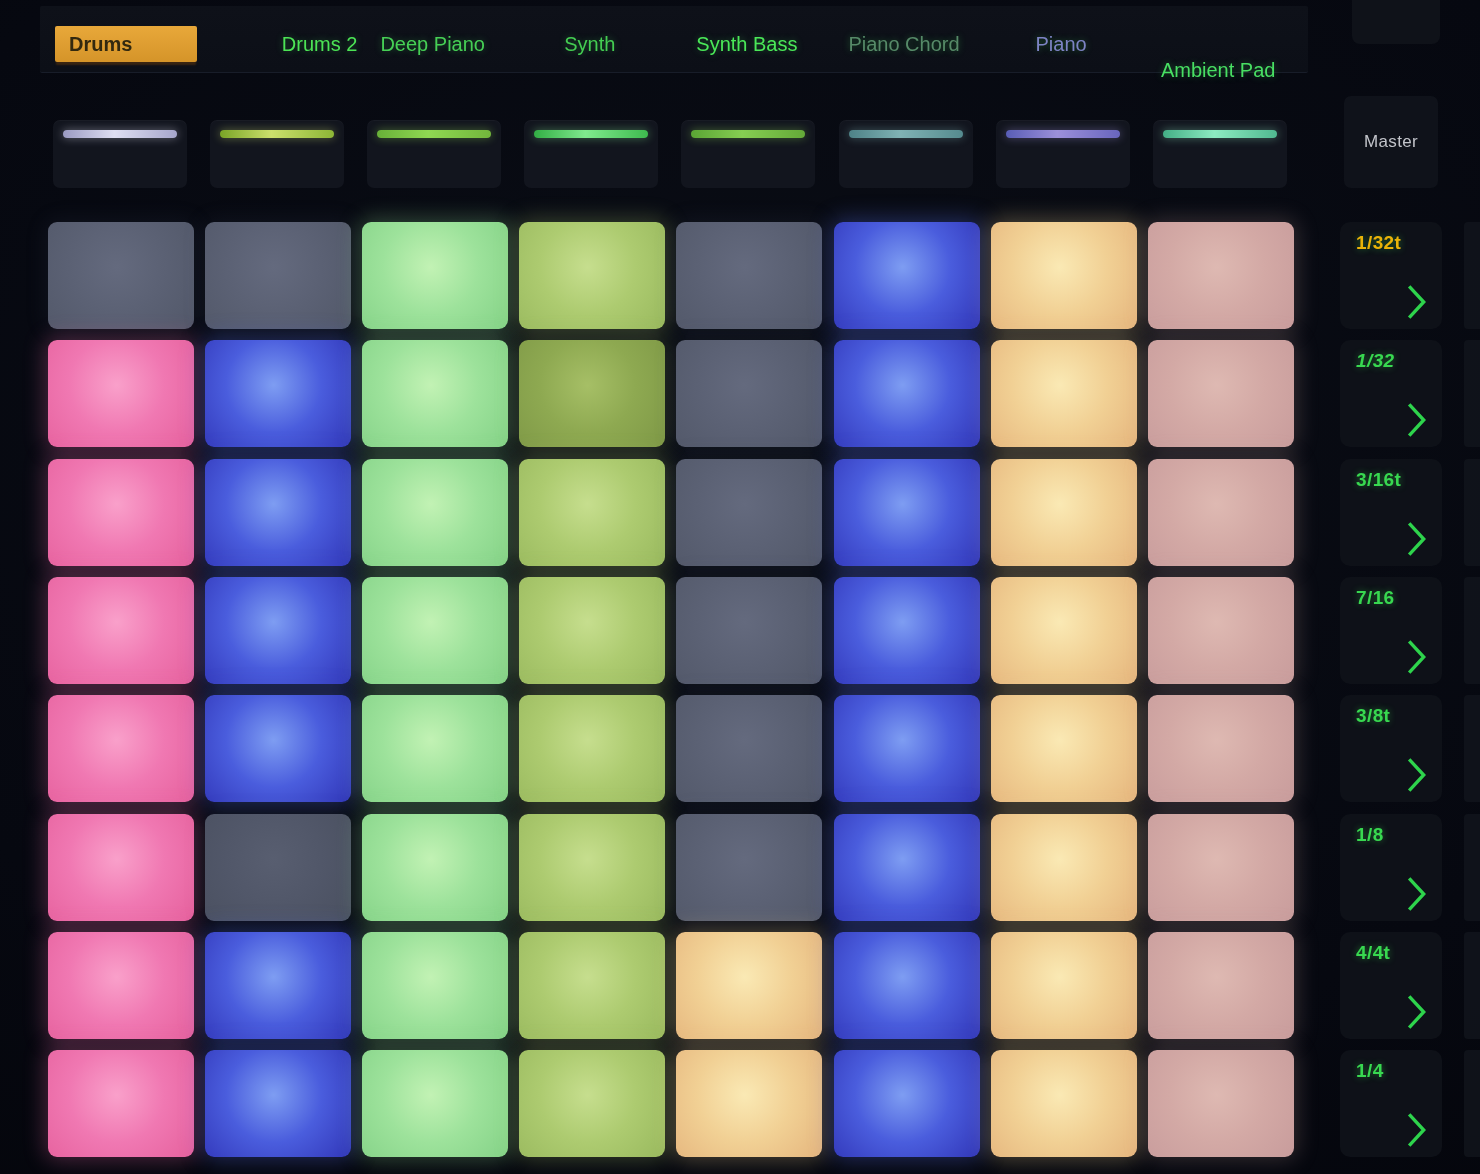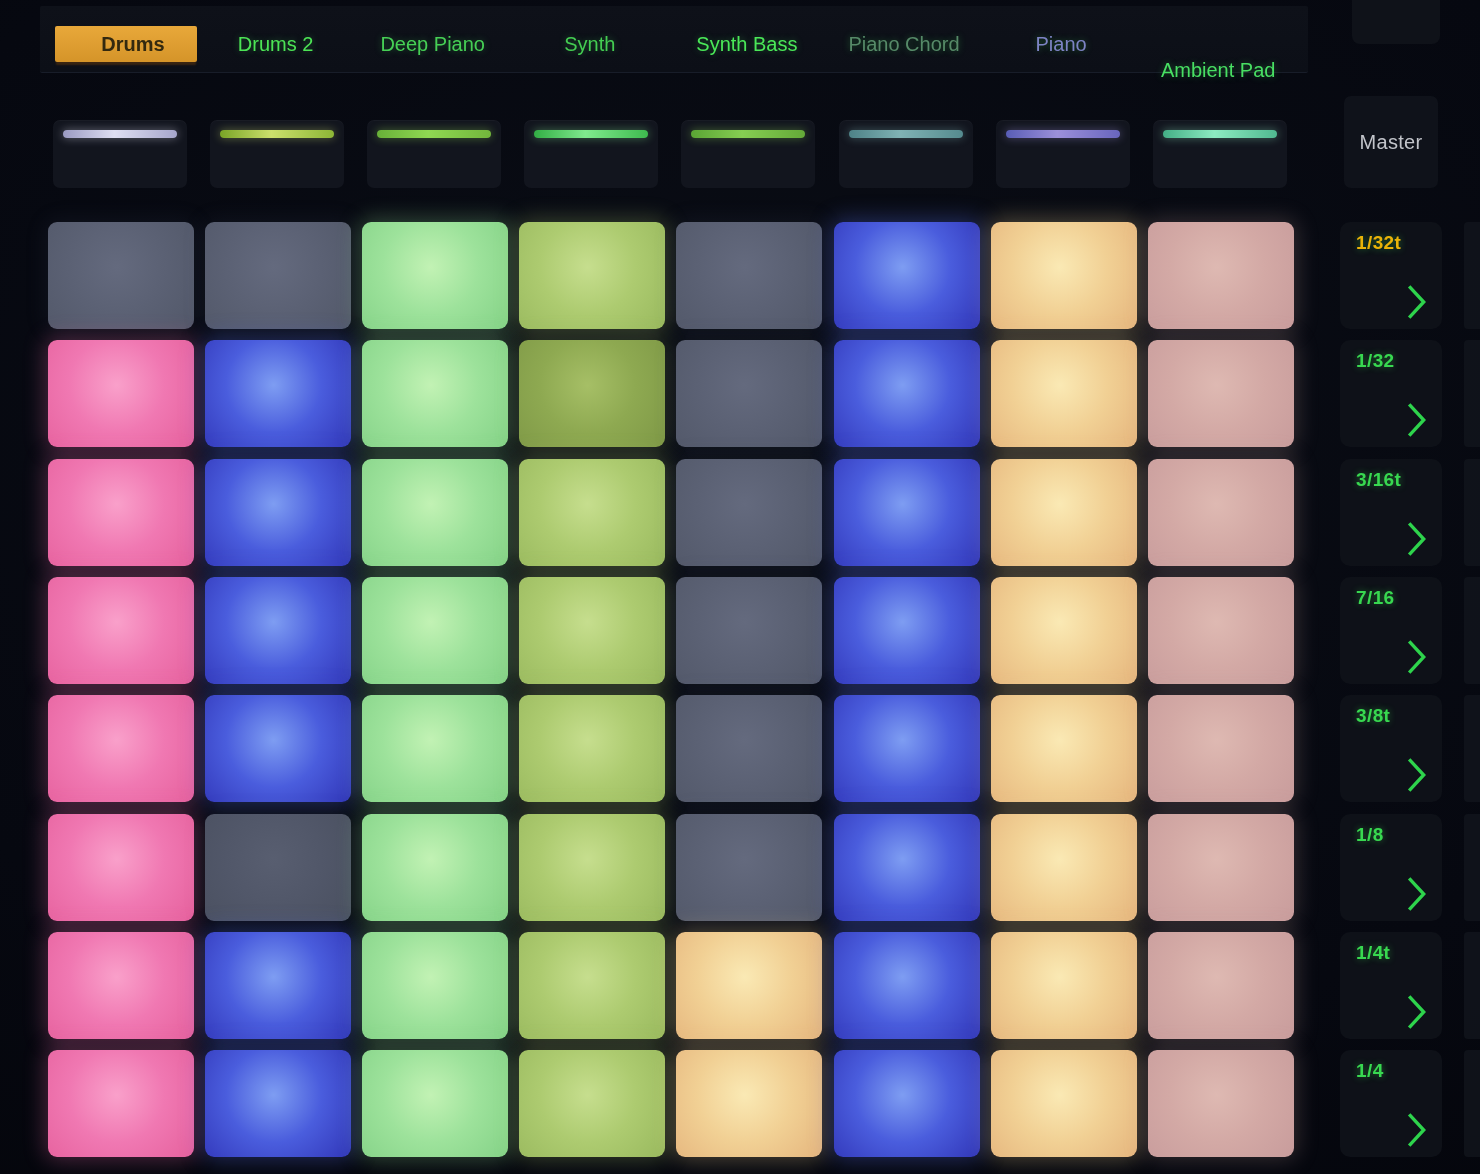--- a/index.html
+++ b/index.html
@@ -32,21 +32,21 @@
     background:#12151e;border-radius:7px;
     box-shadow:inset 0 1px 0 rgba(255,255,255,.03);
   }
   .meter-line{
     position:absolute;left:10px;right:10px;top:10px;height:8px;border-radius:4px;
   }
   
   .master-btn{
     position:absolute;left:1344px;top:96px;width:94px;height:92px;
     background:#0f121a;border-radius:7px;display:flex;align-items:center;justify-content:center;
-    font-size:20px;letter-spacing:.3px;
+    font-size:17px;letter-spacing:.3px;
   }
   .partial-btn{
     position:absolute;left:1352px;top:-28px;width:88px;height:72px;
     background:#0f1219;border-radius:8px;
   }
   
   .pad{position:absolute;width:146px;height:107px;border-radius:9px;}
   
   .step-btn{
     position:absolute;left:1340px;width:102px;height:107px;
@@ -61,22 +61,22 @@
     position:absolute;left:1464px;width:16px;height:107px;
     background:#11151d;border-radius:4px 0 0 4px;opacity:.8;
   }
 </style>
 </head>
 <body>
 
 <div class="stage">
   <div class="display-panel"></div>
   <div id="tab-row">
-      <div class="tab selected" style="color: rgb(51, 41, 15); left: 55px; width: 128px; background: linear-gradient(rgb(232, 168, 58) 0%, rgb(213, 148, 41) 100%); text-align: center;">Drums</div>
-      <div class="tab" style="color: rgb(76, 228, 85); left: 197.1px; width: 157px;">Drums 2</div>
+      <div class="tab selected" style="color: rgb(51, 41, 15); left: 55px; width: 128px; background: linear-gradient(rgb(232, 168, 58) 0%, rgb(213, 148, 41) 100%);">Drums</div>
+      <div class="tab" style="color: rgb(76, 228, 85); left: 197.1px; width: 157px; padding-left: 44px;">Drums 2</div>
       <div class="tab" style="color: rgb(70, 207, 85); left: 354.2px; width: 157px;">Deep Piano</div>
       <div class="tab" style="color: rgb(68, 205, 82); left: 511.3px; width: 157px;">Synth</div>
       <div class="tab" style="color: rgb(74, 232, 88); left: 668.4px; width: 157px;">Synth Bass</div>
       <div class="tab" style="color: rgb(86, 138, 104); left: 825.5px; width: 157px;">Piano Chord</div>
       <div class="tab" style="color: rgb(125, 131, 196); left: 982.6px; width: 157px;">Piano</div>
       <div class="tab" style="color: rgb(72, 223, 99); left: 1139.7px; width: 157px; margin-top: 26px;">Ambient Pad</div>
     </div>
   <div id="meter-row">
       <div class="meter-btn" style="left: 53px;">
         <div class="meter-line" style="background: linear-gradient(90deg, rgb(154, 154, 194) 0%, rgb(222, 222, 242) 45%, rgb(166, 166, 204) 100%); box-shadow: rgba(222, 222, 242, 0.333) 0px 0px 9px 1px;"></div>
@@ -174,21 +174,21 @@
       <div class="pad" style="left: 1147.7px; top: 1050.1px; background: radial-gradient(circle at 47% 42%, rgb(222, 185, 178) 0%, rgb(211, 169, 165) 48%, rgb(200, 156, 156) 100%); box-shadow: rgba(215, 175, 168, 0.22) 0px 0px 22px 3px;"></div>
     </div>
   <div id="step-col">
       <div class="step-btn" style="top: 222px;">
         <span class="step-label" style="color: #eab308;">1/32t</span>
         <svg class="chev" viewBox="0 0 20 34">
           <path d="M3 3 L16 17 L3 31" fill="none" stroke="#2ed44c" stroke-width="3"></path>
         </svg>
       </div>
       <div class="step-btn" style="top: 340.3px;">
-        <span class="step-label" style="color: rgb(56, 216, 80);">1/32</span>
+        <span class="step-label" style="color: rgb(56, 216, 80); font-style: italic;">1/32</span>
         <svg class="chev" viewBox="0 0 20 34">
           <path d="M3 3 L16 17 L3 31" fill="none" stroke="#2ed44c" stroke-width="3"></path>
         </svg>
       </div>
       <div class="step-btn" style="top: 458.6px;">
         <span class="step-label" style="color: rgb(56, 216, 80);">3/16t</span>
         <svg class="chev" viewBox="0 0 20 34">
           <path d="M3 3 L16 17 L3 31" fill="none" stroke="#2ed44c" stroke-width="3"></path>
         </svg>
       </div>
@@ -204,21 +204,21 @@
           <path d="M3 3 L16 17 L3 31" fill="none" stroke="#2ed44c" stroke-width="3"></path>
         </svg>
       </div>
       <div class="step-btn" style="top: 813.5px;">
         <span class="step-label" style="color: rgb(56, 216, 80);">1/8</span>
         <svg class="chev" viewBox="0 0 20 34">
           <path d="M3 3 L16 17 L3 31" fill="none" stroke="#2ed44c" stroke-width="3"></path>
         </svg>
       </div>
       <div class="step-btn" style="top: 931.8px;">
-        <span class="step-label" style="color: rgb(56, 216, 80);">1/4t</span>
+        <span class="step-label" style="color: rgb(56, 216, 80);">4/4t</span>
         <svg class="chev" viewBox="0 0 20 34">
           <path d="M3 3 L16 17 L3 31" fill="none" stroke="#2ed44c" stroke-width="3"></path>
         </svg>
       </div>
       <div class="step-btn" style="top: 1050.1px;">
         <span class="step-label" style="color: rgb(56, 216, 80);">1/4</span>
         <svg class="chev" viewBox="0 0 20 34">
           <path d="M3 3 L16 17 L3 31" fill="none" stroke="#2ed44c" stroke-width="3"></path>
         </svg>
       </div>

